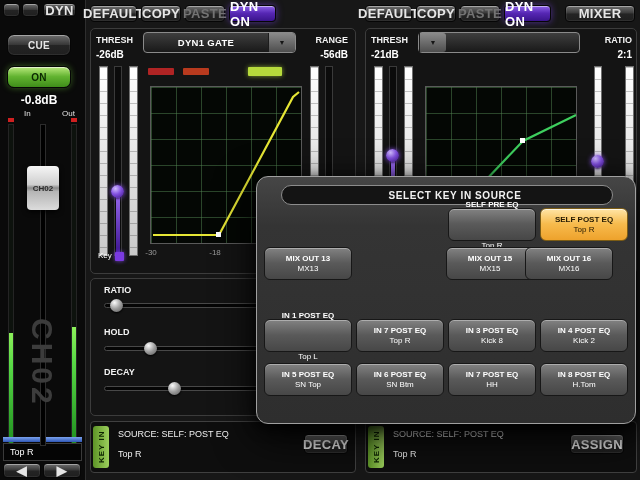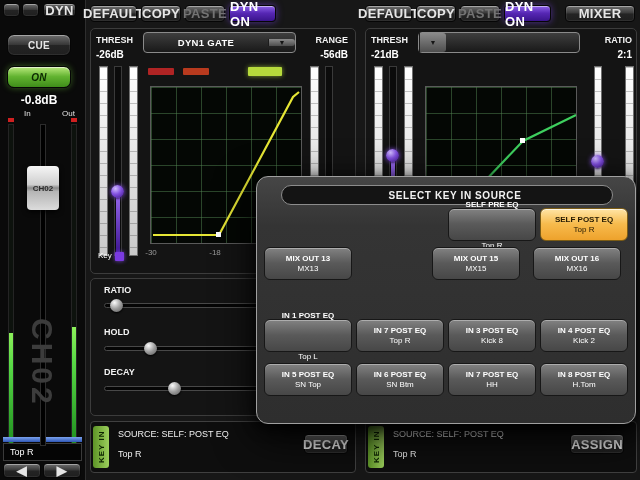--- a/index.html
+++ b/index.html
@@ -9,21 +9,21 @@
 
   .btn { position:absolute; display:flex; align-items:center; justify-content:center;
     background:linear-gradient(#6e6e6e,#383838 48%,#242424 52%,#1f1f1f);
     border:1px solid #060606; border-radius:4px;
     box-shadow: inset 0 1px 0 rgba(255,255,255,.35), inset 0 0 0 1px rgba(255,255,255,.07);
     color:#e6e6e6; font-size:13px; font-weight:bold; letter-spacing:.3px; cursor:pointer; }
   .btn.dim { color:#737373; }
   .btn.purple { background:linear-gradient(#8f62ea,#5627b4 48%,#3a148c); color:#fff;
     box-shadow: inset 0 1px 0 rgba(255,255,255,.5), 0 0 7px rgba(130,70,255,.55); }
   .btn.green { background:linear-gradient(#b9e97c,#62b330 48%,#3f8d1a); color:#0b2800;
-    box-shadow: inset 0 1px 0 rgba(255,255,255,.6), 0 0 6px rgba(120,220,60,.4); font-style: italic; }
+    box-shadow: inset 0 1px 0 rgba(255,255,255,.6), 0 0 6px rgba(120,220,60,.4); }
   .btn.cue { border-radius:7px; font-size:10px; }
 
   .strip { position:absolute; left:0; top:0; width:86px; height:480px; background:#0a0a0a; border-right:1px solid #2e2e2e; }
   .level { position:absolute; color:#fff; font-size:12px; font-weight:bold; text-align:center; }
   .tinylbl { position:absolute; color:#e0e0e0; font-size:8px; }
   .clipled { position:absolute; width:6px; height:4px; background:#cf2020; }
   .vmeter { position:absolute; width:6px; background:#0d120d; border:1px solid #242424; }
   .vfill { position:absolute; left:0; right:0; bottom:0; background:linear-gradient(to top,#1f8f1f,#57d945 70%,#8cf05a); }
   .ftrack { position:absolute; width:6px; background:#000; border:1px solid #2c2c2c; z-index:1; }
   .fcap { position:absolute; width:32px; height:44px; border-radius:4px; z-index:3;
@@ -130,21 +130,21 @@
   <div style="position:absolute;left:88px;top:0;width:270px;height:480px;">
     <div class="btn" style="left:2px;top:5px;width:47px;height:17px;">DEFAULT</div>
     <div class="btn" style="left:53px;top:5px;width:40px;height:17px;">COPY</div>
     <div class="btn dim" style="left:97px;top:5px;width:40px;height:17px;">PASTE</div>
     <div class="btn purple" style="left:141px;top:5px;width:47px;height:17px;">DYN ON</div>
 
     <div class="pbox" style="left:2px;top:28px;width:266px;height:246px;"></div>
 
     <div class="lbl" style="left:8px;top:35px;">THRESH</div>
     <div class="val" style="left:8px;top:49px;">-26dB</div>
-    <div class="dropdown" style="left:55px;top:32px;width:153px;height:21px;align-items:center;">
+    <div class="dropdown" style="left:55px;top:32px;width:153px;height:21px;">
       <span class="dd-label">DYN1 GATE</span>
       <span class="dd-btn">
           <span>▼</span>
         </span>
     </div>
     <div class="lbl right" style="left:198px;top:35px;width:62px;">RANGE</div>
     <div class="val right" style="left:198px;top:49px;width:62px;">-56dB</div>
 
     <div class="wmeter" style="left:11px;top:66px;width:9px;height:190px;"></div>
     <div class="vtrack" style="left:26px;top:66px;width:8px;height:190px;">
@@ -246,25 +246,25 @@
     </div>
     <div class="pbtn sel" style="left:283px;top:31px;">
       <span class="l1">SELF POST EQ</span>
       <span class="l2">Top R</span>
     </div>
 
     <div class="pbtn" style="left:7px;top:70px;">
       <span class="l1">MIX OUT 13</span>
       <span class="l2">MX13</span>
     </div>
-    <div class="pbtn" style="left:175px;top:70px;text-align:center;">
+    <div class="pbtn" style="left:189px;top:70px;text-align:center;">
       <span class="l1">MIX OUT 15</span>
       <span class="l2">MX15</span>
     </div>
-    <div class="pbtn" style="left:276px;top:70px;border-radius:6px;">
+    <div class="pbtn" style="left:268px;top:70px;border-radius:6px;">
       <span class="l1">MIX OUT 16</span>
       <span class="l2">MX16</span>
     </div>
 
     <div class="pbtn" style="left:7px;top:142px;gap:32px;">
       <span class="l1">IN 1 POST EQ</span>
       <span class="l2">Top L</span>
     </div>
     <div class="pbtn" style="left:99px;top:142px;">
       <span class="l1">IN 7 POST EQ</span>

